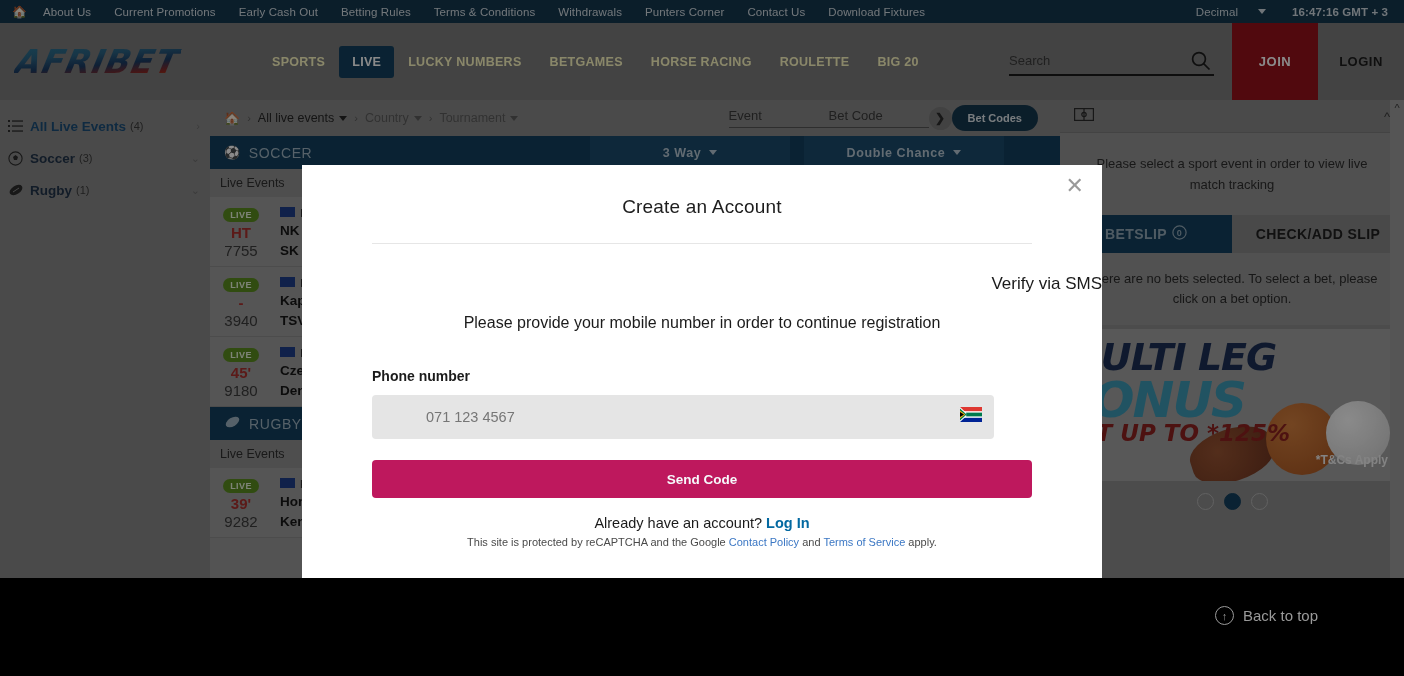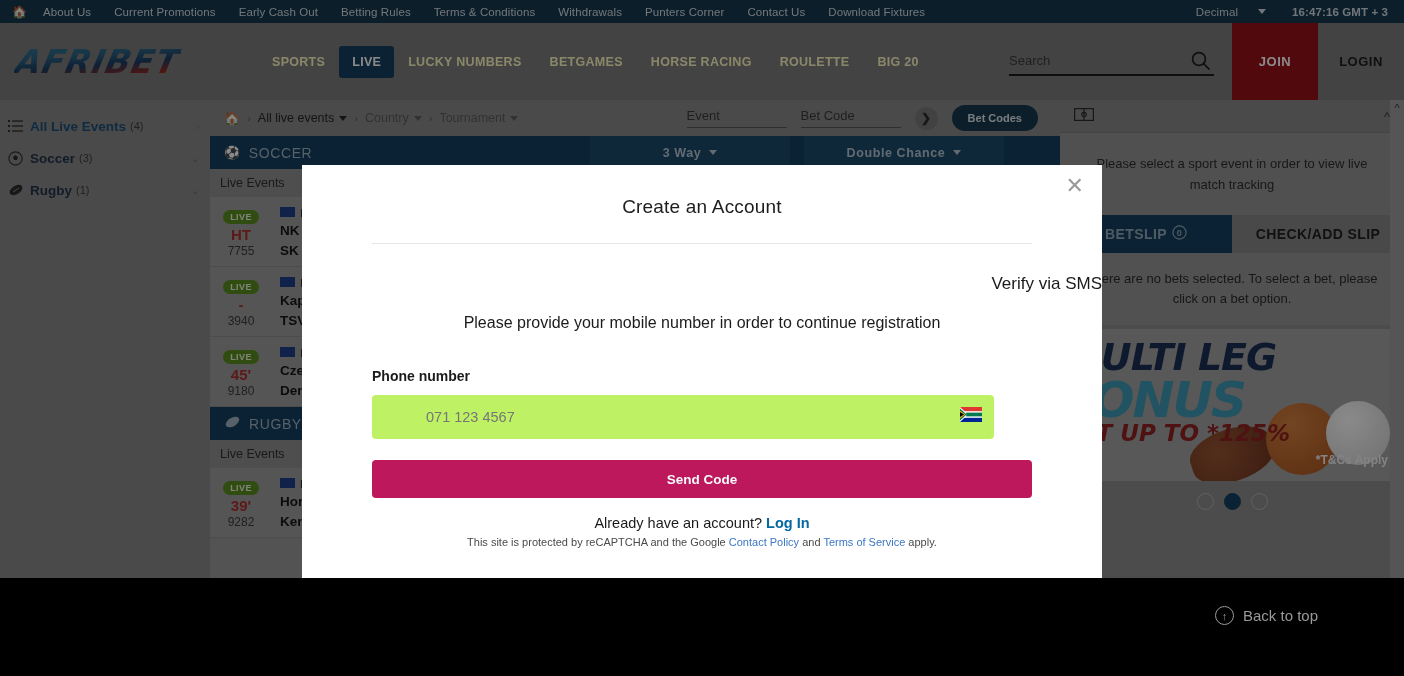--- a/index.html
+++ b/index.html
@@ -83,21 +83,21 @@
 
   .centercol { flex: 1; background: #9a9a9a; position: relative; }
   .crumbbar {
     height: 36px; background: #8a8a8a; display: flex; align-items: center;
     padding: 0 14px; font-size: 12.5px; color: #414141; gap: 7px;
   }
   .crumbbar .home-ico2 { color: #2b2b2b; font-size: 13px; }
   .crumbbar .sep { color: #5a5a5a; font-size: 11px; }
   .crumbbar .cl { color: #262626; display: flex; align-items: center; gap: 5px; }
   .crumbbar .cl.muted { color: #5c5c5c; }
-  .crumbbar .betbox { margin-left: auto; display: flex; align-items: center; gap: 14px; padding-right: 8px; }
+  .crumbbar .betbox { margin-left: auto; display: flex; align-items: center; padding-right: 8px; }
   .minput { width: 100px; border-bottom: 1px solid #555; font-size: 13px; color: #3a3a3a; padding-bottom: 4px; }
   .circ-arrow {
     width: 23px; height: 23px; border-radius: 50%; background: #7a7a7a; color: #2b2b2b;
     display: flex; align-items: center; justify-content: center; font-size: 12px; font-weight: bold;
   }
   .betcodes-btn {
     background: #16384f; color: #dfe6ea; font-size: 11px; font-weight: bold;
     border-radius: 14px; padding: 7px 16px;
   }
 
@@ -114,21 +114,21 @@
   }
   .subhdr { height: 28px; background: #909090; display: flex; align-items: center; padding: 0 10px;
             font-size: 12.5px; color: #2f2f2f; }
   .evrow { height: 70px; background: #9d9d9d; border-bottom: 1px solid #8c8c8c; display: flex; align-items: center; }
   .evleft { width: 62px; text-align: center; }
   .livebadge {
     display: inline-block; background: #5c8d20; color: #e9f4dd; font-size: 9px; font-weight: bold;
     border-radius: 8px; padding: 2px 7px; letter-spacing: .4px;
   }
   .evtime { color: #a8302e; font-size: 15px; font-weight: bold; margin-top: 2px; }
-  .evid { color: #3b3b3b; font-size: 12px; margin-top: 1px; }
+  .evid { color: #3b3b3b; font-size: 15px; margin-top: 1px; }
   .evmid { padding-left: 8px; }
   .flagchip { width: 15px; height: 10px; background: #1f3d8a; display: inline-block; vertical-align: middle; }
   .evcountry { font-size: 11px; color: #2d2d2d; margin-left: 5px; }
   .evteam { font-size: 13.5px; font-weight: bold; color: #171717; line-height: 20px; }
 
   .rightcol { width: 344px; background: #8d8d8d; }
   .trackhdr { height: 33px; background: #8a8a8a; display: flex; align-items: center; padding: 0 14px;
               border-bottom: 1px solid #7d7d7d; }
   .trackhdr .fieldico { font-size: 13px; color: #2b2b2b; letter-spacing: -1px; }
   .trackhdr .chevup { margin-left: auto; color: #3a3a3a; font-size: 13px; }
@@ -177,21 +177,21 @@
     position: absolute; left: 302px; top: 165px; width: 800px; height: 413px;
     background: #fff; z-index: 20;
   }
   .modal-close { position: absolute; right: 18px; top: 10px; font-size: 22px; color: #9a9a9a; line-height: 1; }
   .modal-title { text-align: center; font-size: 19px; color: #1d1d1d; padding-top: 31px; letter-spacing: .2px; }
   .modal-rule { height: 1px; background: #e6e6e6; margin: 25px 70px 0 70px; }
   .verify { text-align: right; font-size: 17px; color: #1b1b1b; margin-top: 30px; }
   .subtitle { text-align: center; font-size: 16px; color: #1b1b1b; margin-top: 20px; }
   .fld-label { margin: 36px 0 0 70px; font-size: 14px; font-weight: bold; color: #1b1b1b; }
   .phone-input {
-    margin: 11px 108px 0 70px; height: 44px; background: #bef264; border-radius: 4px;
+    margin: 11px 108px 0 70px; height: 44px; background: #e5e5e5; border-radius: 4px;
     display: flex; align-items: center; padding: 0 14px 0 54px; position: relative;
   }
   .phone-input .ph { color: #767676; font-size: 14.5px; }
   .flag { position: absolute; right: 12px; top: 12px; width: 22px; height: 15px; }
   .send-btn {
     margin: 21px 70px 0 70px; height: 38px; background: #be185d; border-radius: 4px;
     display: flex; align-items: center; justify-content: center;
     color: #f6f9fb; font-size: 13.5px; font-weight: bold;
   }
   .already { text-align: center; margin-top: 17px; font-size: 14.5px; color: #1b1b1b; }

